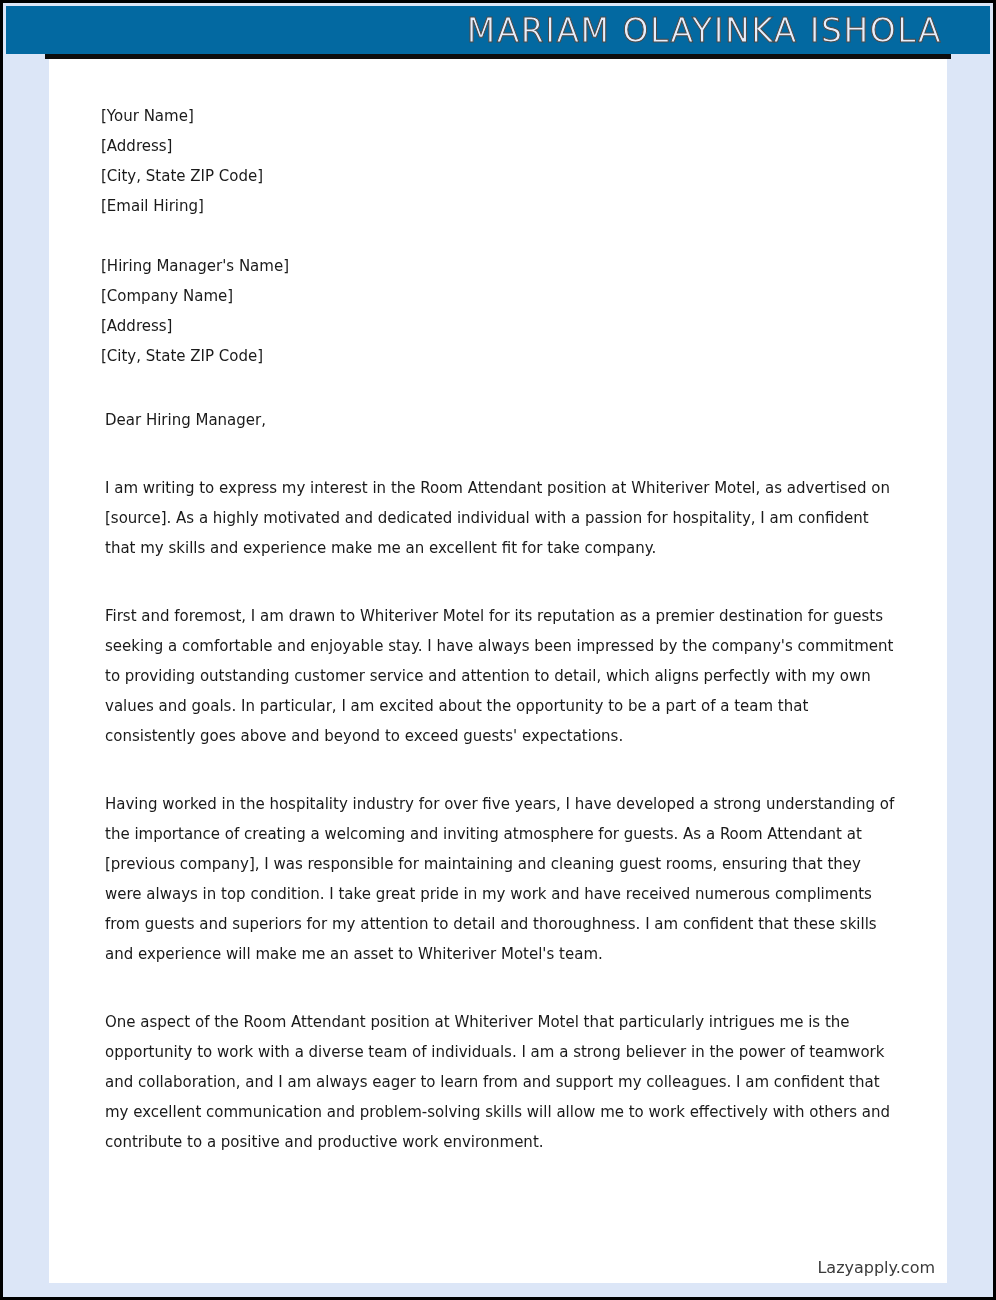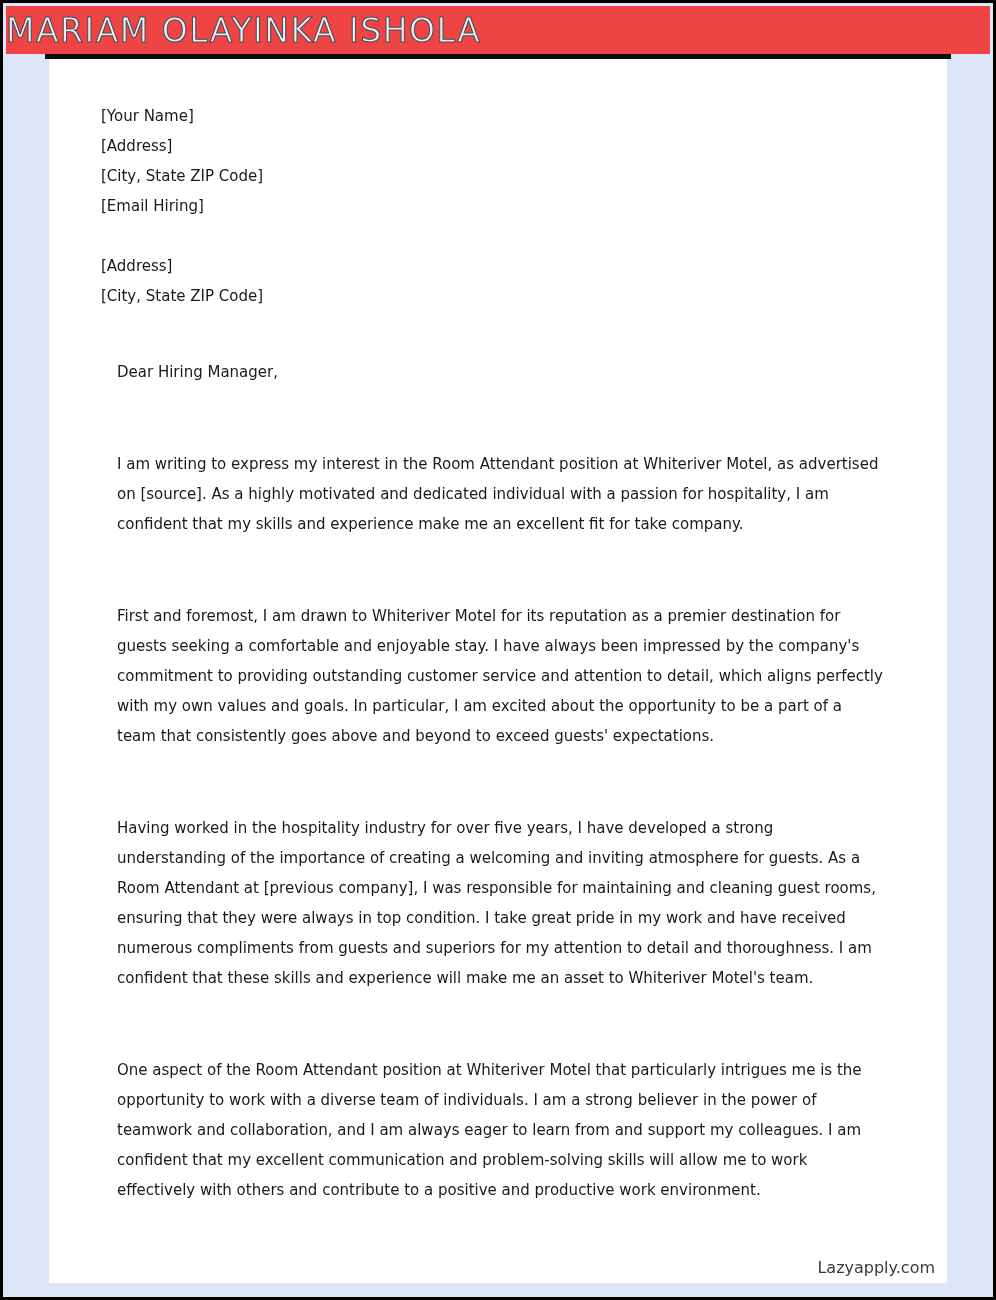--- a/index.html
+++ b/index.html
@@ -22,21 +22,22 @@
     background: #dce6f7;
   }
   .header {
     position: absolute;
     top: 3px;
     left: 3px;
     right: 3px;
     height: 48px;
     display: flex;
     align-items: center;
-    background: #ef4444;
+    justify-content: flex-end;
+    background: #0369a1;
   }
   .header-name {
     font-family: "DejaVu Sans", sans-serif;
     font-size: 33px;
     letter-spacing: 1.5px;
     font-weight: 400;
     color: #e8eefb;
     -webkit-text-stroke: 1px #4a4a4a;
     text-shadow: 0 0 0 #555;
     padding-right: 48px;
@@ -69,21 +70,21 @@
   .addr-line {
     white-space: pre;
   }
   .block {
     margin: 0;
   }
   .gap-sm {
     height: 30px;
   }
   .para {
-    margin: 16px;
+    margin: 4px;
     text-align: left;
   }
   .footer-mark {
     position: absolute;
     right: 12px;
     bottom: 6px;
     font-size: 16px;
     color: #3a3a3a;
     font-family: "DejaVu Sans", sans-serif;
   }
@@ -105,20 +106,22 @@
       <div class="block">
         <div class="addr-line">[Your Name]</div>
         <div class="addr-line">[Address]</div>
         <div class="addr-line">[City, State ZIP Code]</div>
         <div class="addr-line">[Email Hiring]</div>
       </div>
 
       <div class="gap-sm"></div>
 
       <div class="block">
+        <div class="addr-line">[Hiring Manager's Name]</div>
+        <div class="addr-line">[Company Name]</div>
         <div class="addr-line">[Address]</div>
         <div class="addr-line">[City, State ZIP Code]</div>
       </div>
 
       <div class="gap-sm"></div>
 
       <div class="para">Dear Hiring Manager,</div>
 
       <div class="gap-sm"></div>
 

